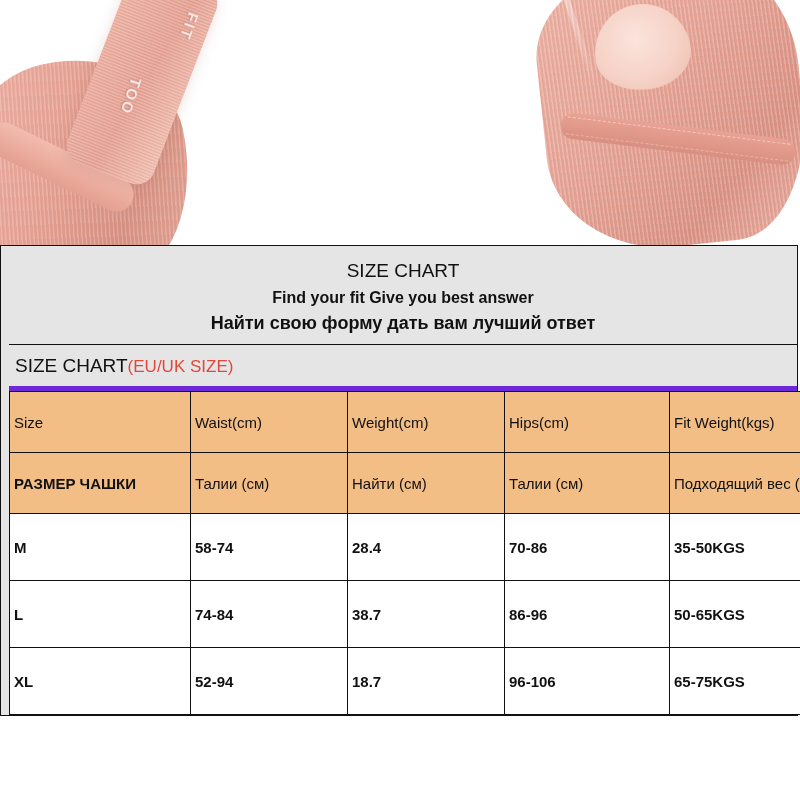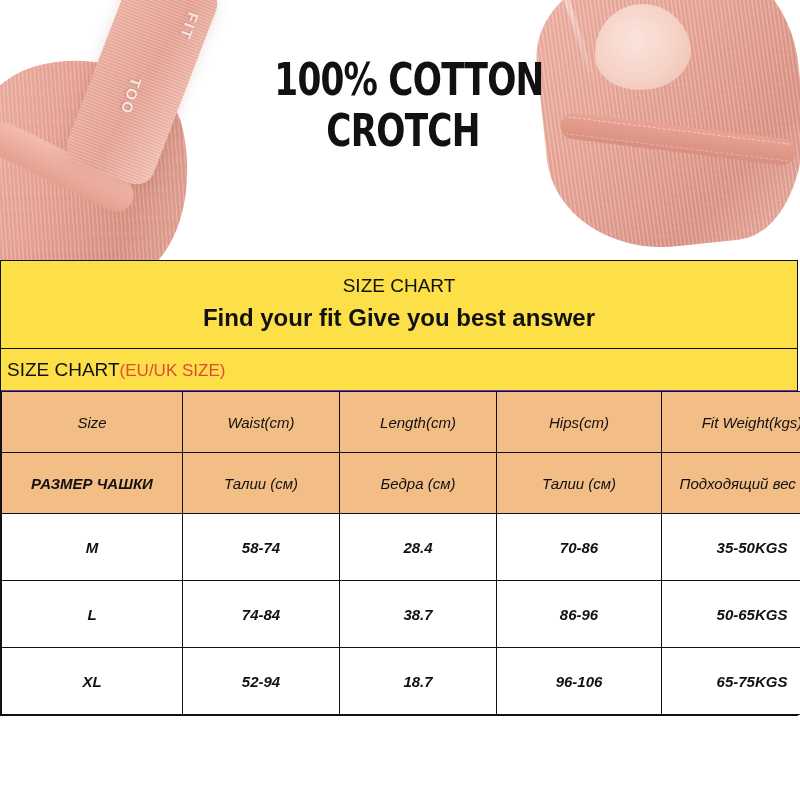--- a/index.html
+++ b/index.html
@@ -210,73 +210,72 @@
     transform: scaleX(0.78);
     transform-origin: center;
     margin-top: 6px;
     white-space: nowrap;
   }
 
   
   #chart-box {
     position: absolute;
     left: 0;
-    top: 260px;
+    top: 245px;
     width: 798px;
     border: 1px solid #111111;
     box-sizing: border-box;
-    background: #fde047;
+    background: #e5e5e5;
+    padding-left: 8px;
   }
   #chart-header {
     padding: 14px 0 10px 0;
     text-align: center;
     border-bottom: 1px solid #111111;
   }
   #chart-header .h-title {
     font-size: 19px;
     color: #111111;
     margin-bottom: 7px;
   }
   #chart-header .h-sub-en {
-    font-size: 24px;
+    font-size: 16px;
     font-weight: 700;
     color: #111111;
     margin-bottom: 6px;
   }
   #chart-header .h-sub-ru {
     font-size: 18px;
     font-weight: 700;
     color: #111111;
   }
   #chart-subheader {
     padding: 10px 6px 9px 6px;
-    border-bottom: 1px solid #6d28d9;
+    border-bottom: 5px solid #6d28d9;
     font-size: 19px;
     color: #111111;
     white-space: nowrap;
   }
   #chart-subheader .red {
     color: #e0483c;
     font-size: 17px;
   }
 
   table.size-table {
     border-collapse: collapse;
     width: 100%;
     table-layout: fixed;
   }
   table.size-table td {
     border: 1px solid #111111;
-    text-align: center;
     vertical-align: middle;
     font-size: 15px;
     color: #111111;
     padding: 6px 4px;
     height: 48px;
-    font-style: italic;
   }
   table.size-table tr.head-en td,
   table.size-table tr.head-ru td {
     background: #f3bd86;
     font-weight: 400;
   }
   table.size-table tr.head-en td {
     font-size: 15px;
   }
   table.size-table tr.head-ru td {
@@ -316,50 +315,47 @@
     </div>
 
     <div id="photo-right">
       <div class="garment">
         <div class="seam"></div>
       </div>
       <div class="gusset"></div>
       <div class="edge-stitch"></div>
     </div>
 
-    <div id="headline">
-      <div class="line1">100% COTTON</div>
-      <div class="line2">CROTCH</div>
-    </div>
   </div>
 
   <div id="chart-box">
 
     <div id="chart-header">
       <div class="h-title">SIZE CHART</div>
       <div class="h-sub-en">Find your fit Give you best answer</div>
+      <div class="h-sub-ru">Найти свою форму дать вам лучший ответ</div>
     </div>
 
     <div id="chart-subheader">
       <span>SIZE CHART</span><span class="red">(EU/UK SIZE)</span>
     </div>
 
     <table class="size-table">
       <tbody>
         <tr class="head-en">
           <td class="c0">Size</td>
           <td class="c1">Waist(cm)</td>
-          <td class="c2">Length(cm)</td>
+          <td class="c2">Weight(cm)</td>
           <td class="c3">Hips(cm)</td>
           <td class="c4">Fit  Weight(kgs)</td>
         </tr>
         <tr class="head-ru">
           <td class="c0">РАЗМЕР ЧАШКИ</td>
           <td class="c1">Талии (см)</td>
-          <td class="c2">Бедра (см)</td>
+          <td class="c2">Найти (см)</td>
           <td class="c3">Талии (см)</td>
           <td class="c4">Подходящий вес (кг)</td>
         </tr>
         <tr class="data">
           <td class="c0">M</td>
           <td class="c1">58-74</td>
           <td class="c2">28.4</td>
           <td class="c3">70-86</td>
           <td class="c4">35-50KGS</td>
         </tr>

